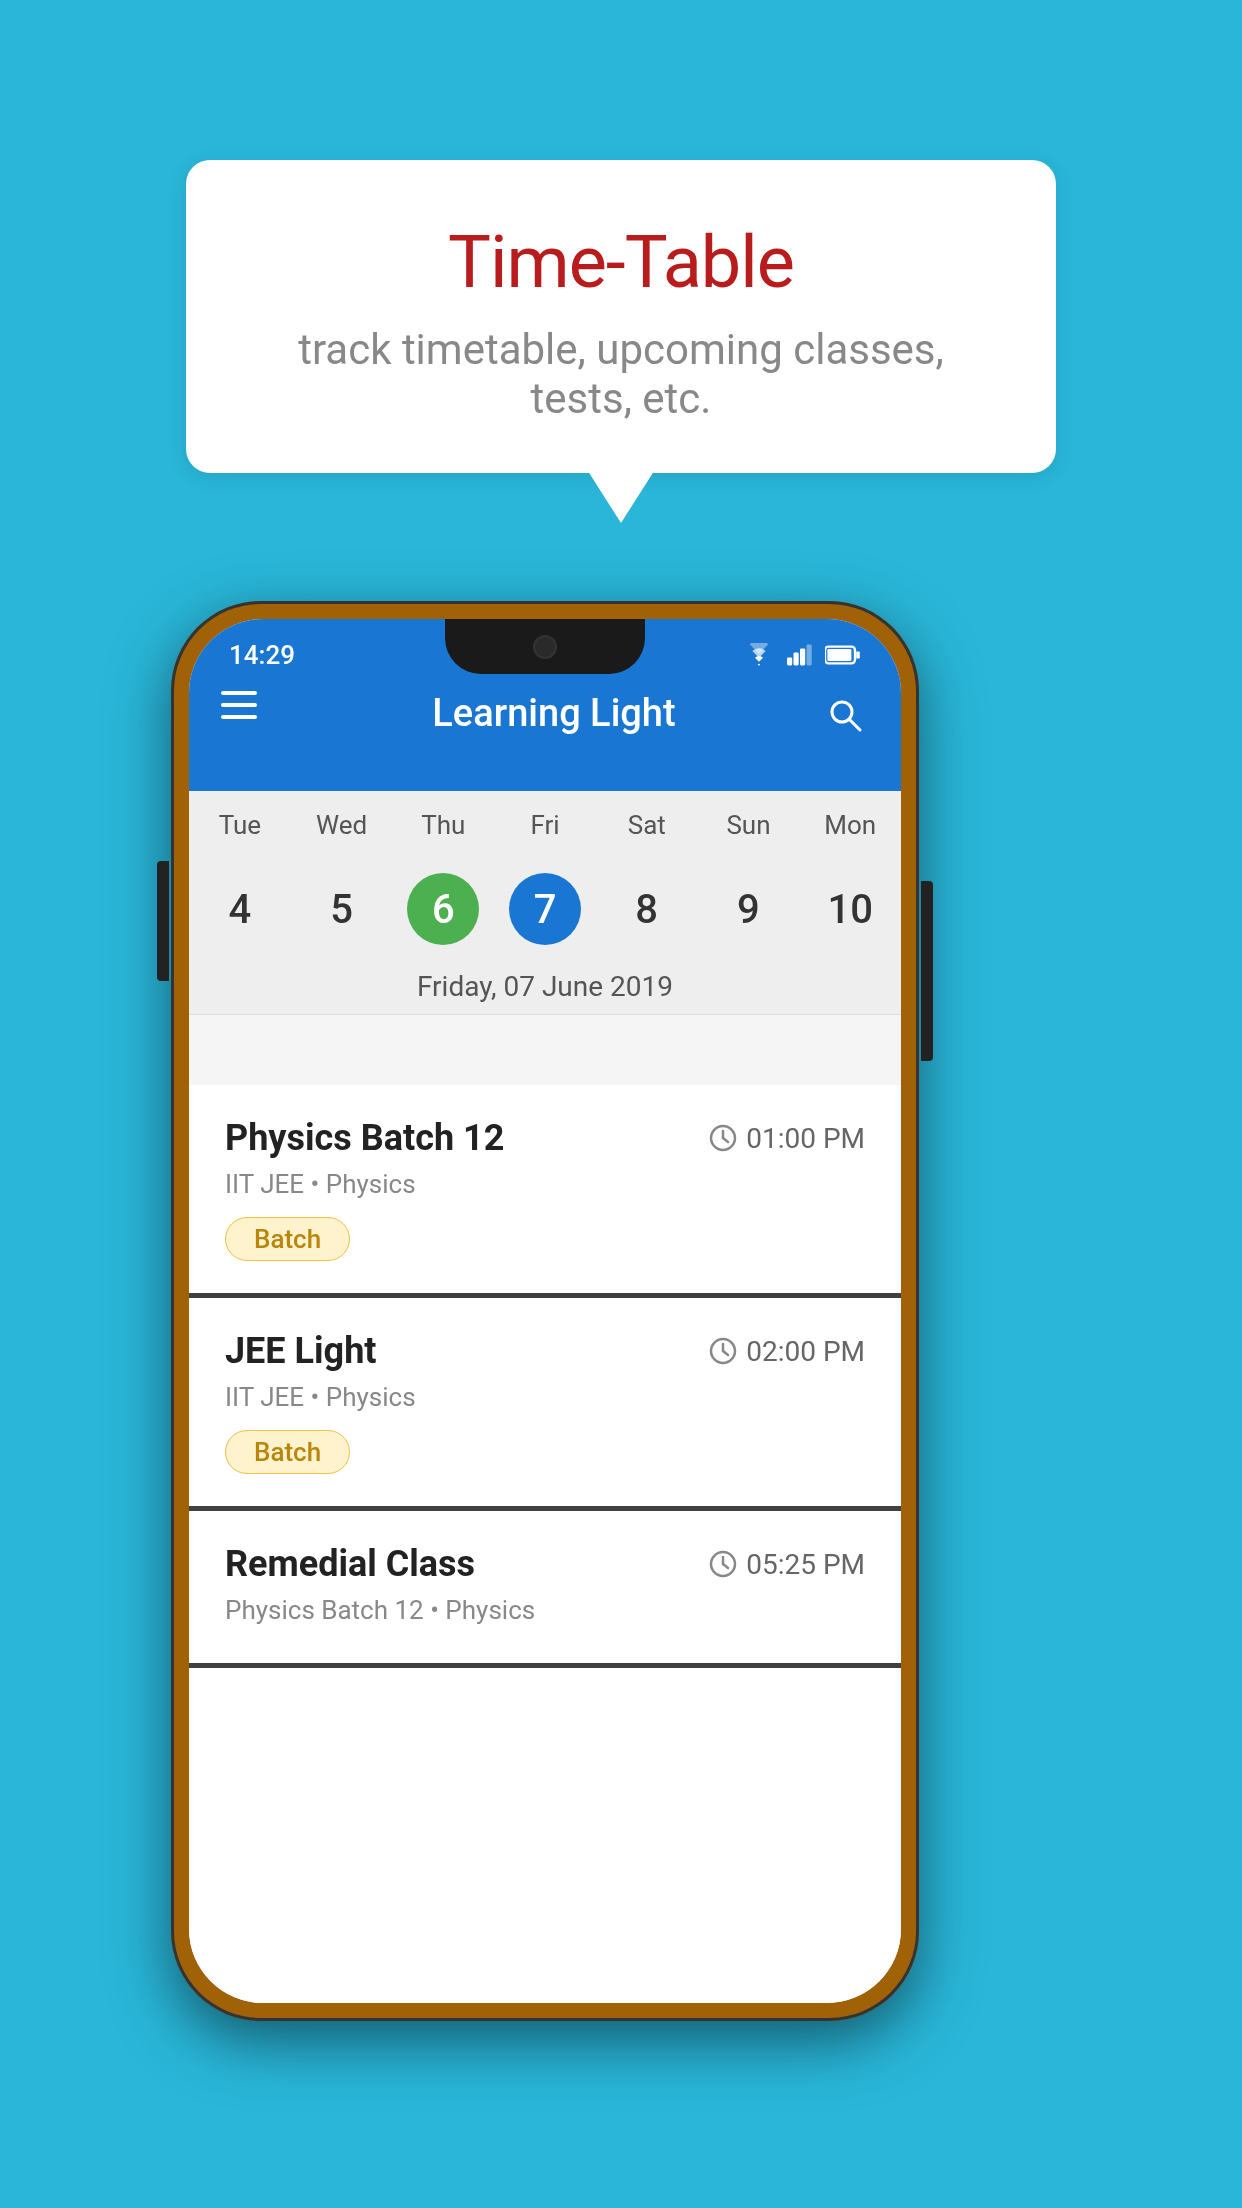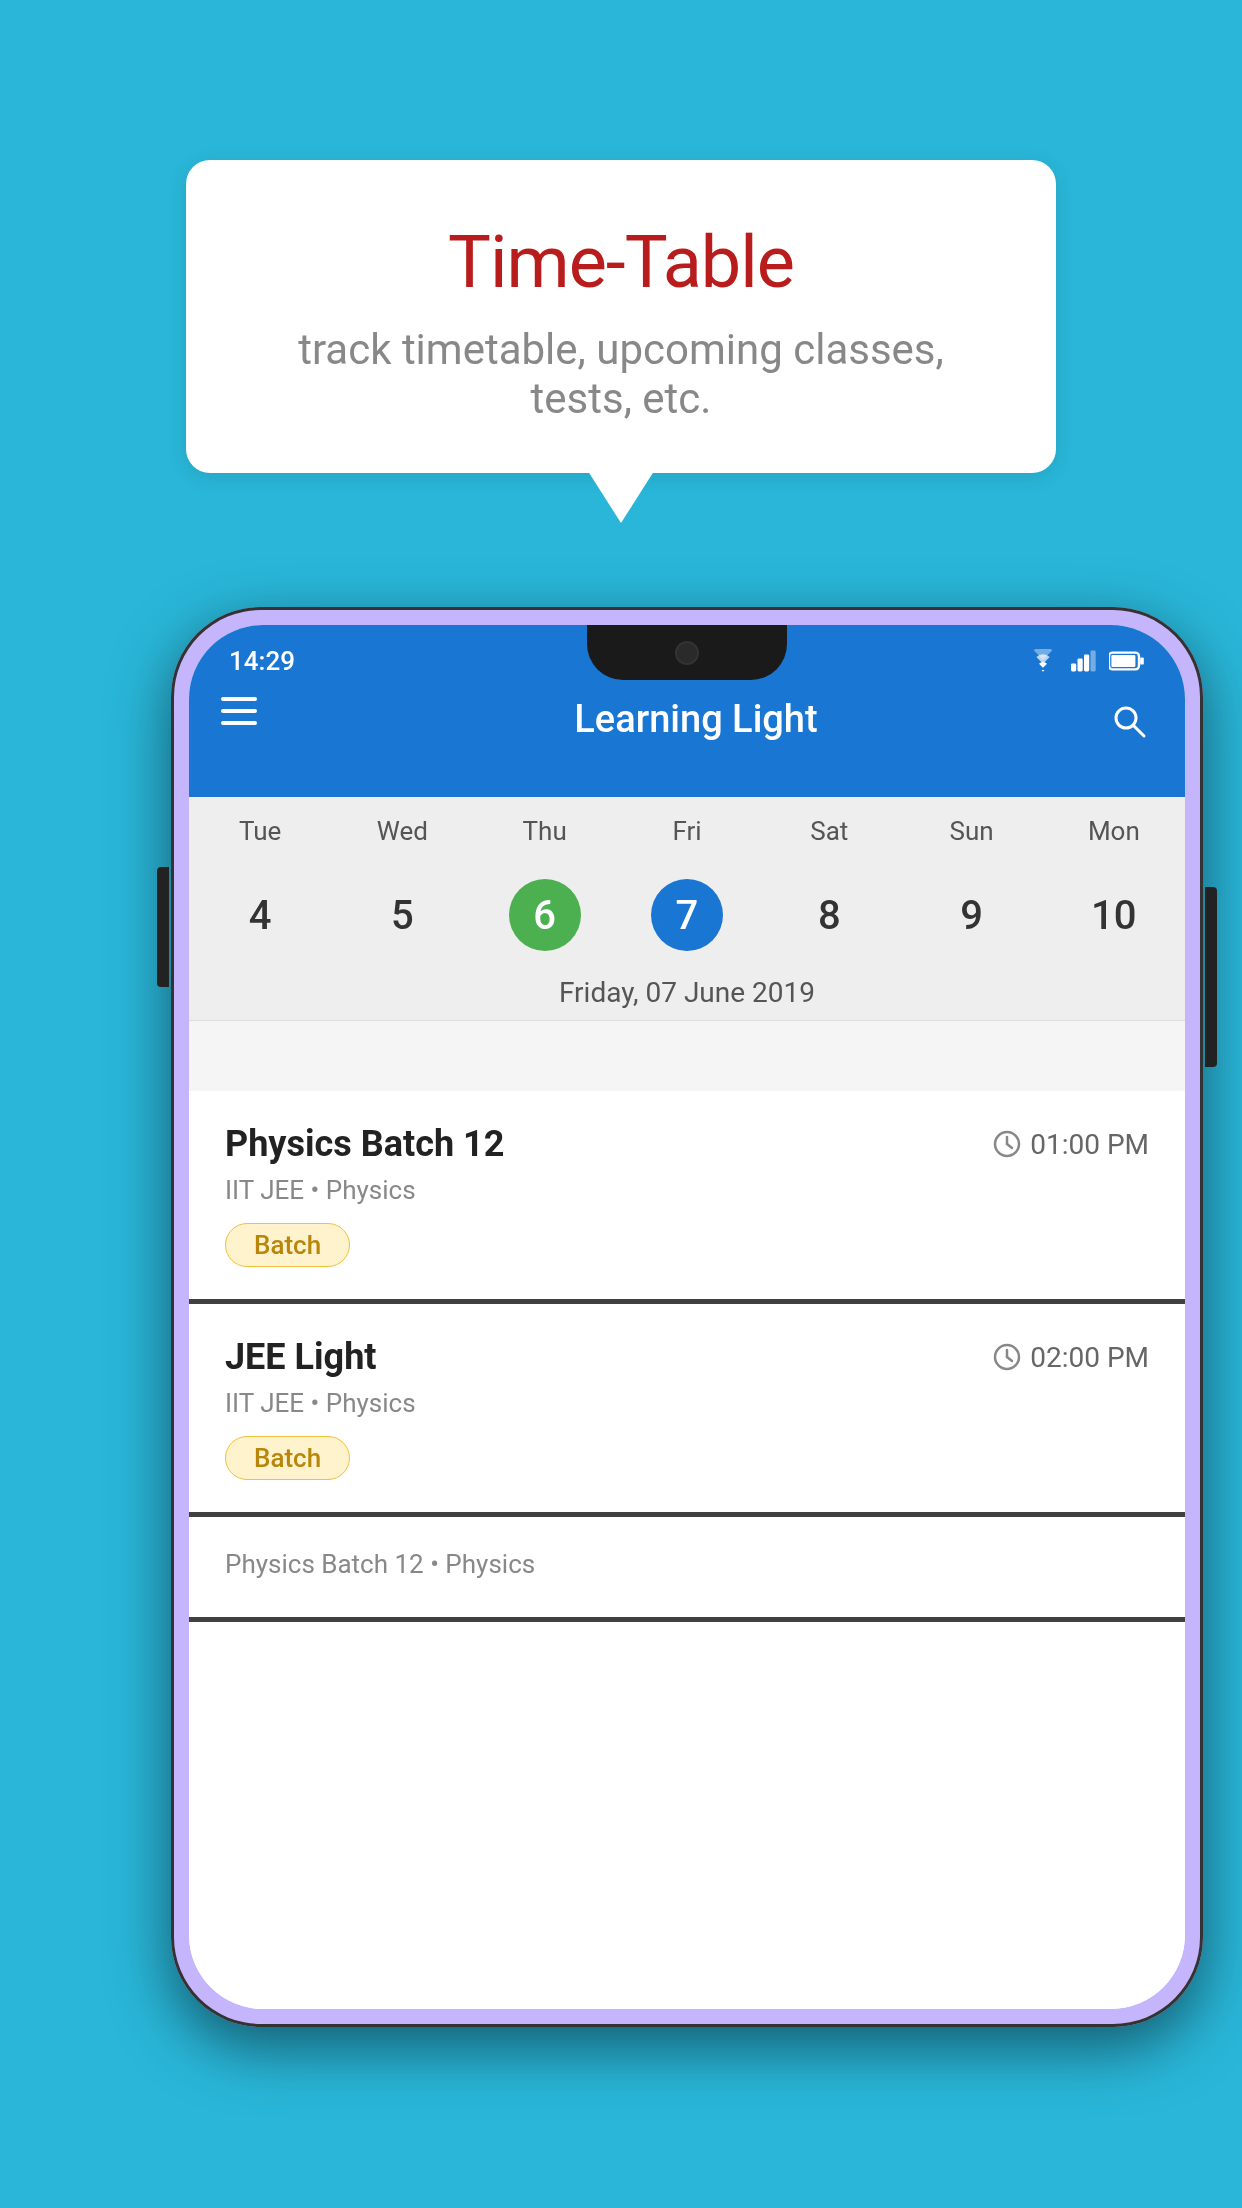--- a/index.html
+++ b/index.html
@@ -57,26 +57,26 @@
 
     
     .phone-wrap {
       margin-top: 120px;
       position: relative;
       width: 900px;
       height: 1420px;
     }
 
     .phone-outer {
-      width: 1032px;
+      width: 748px;
       height: 1420px;
-      background: #c4b5fd;
+      background: #a16207;
       border-radius: 90px;
       position: absolute;
-      top: 14px;
+      top: 8px;
       left: 0;
       box-shadow: 0 20px 60px rgba(0,0,0,0.5), inset 0 0 0 3px #333;
     }
 
     
     .phone-outer::before {
       content: '';
       position: absolute;
       left: -14px;
       top: 260px;
@@ -465,20 +465,31 @@
                 <line x1="14" y1="14" x2="19" y2="18" stroke="#888" stroke-width="2.5" stroke-linecap="round"></line>
               </svg>
               <span>02:00 PM</span>
             </div>
           </div>
           <div class="schedule-item-meta">IIT JEE • Physics</div>
           <span class="batch-badge">Batch</span>
         </div>
 
         <div class="schedule-item" style="padding-bottom: 20px;">
+          <div class="schedule-item-header">
+            <span class="schedule-item-title">Remedial Class</span>
+            <div class="schedule-item-time">
+              <svg class="clock-icon" viewBox="0 0 28 28" fill="none">
+                <circle cx="14" cy="14" r="12" stroke="#888" stroke-width="2.5"></circle>
+                <line x1="14" y1="7" x2="14" y2="14" stroke="#888" stroke-width="2.5" stroke-linecap="round"></line>
+                <line x1="14" y1="14" x2="19" y2="18" stroke="#888" stroke-width="2.5" stroke-linecap="round"></line>
+              </svg>
+              <span>05:25 PM</span>
+            </div>
+          </div>
           <div class="schedule-item-meta">Physics Batch 12 • Physics</div>
         </div>
 
       </div>
 
     </div>
   </div>
 </div>
 
 </body></html>

